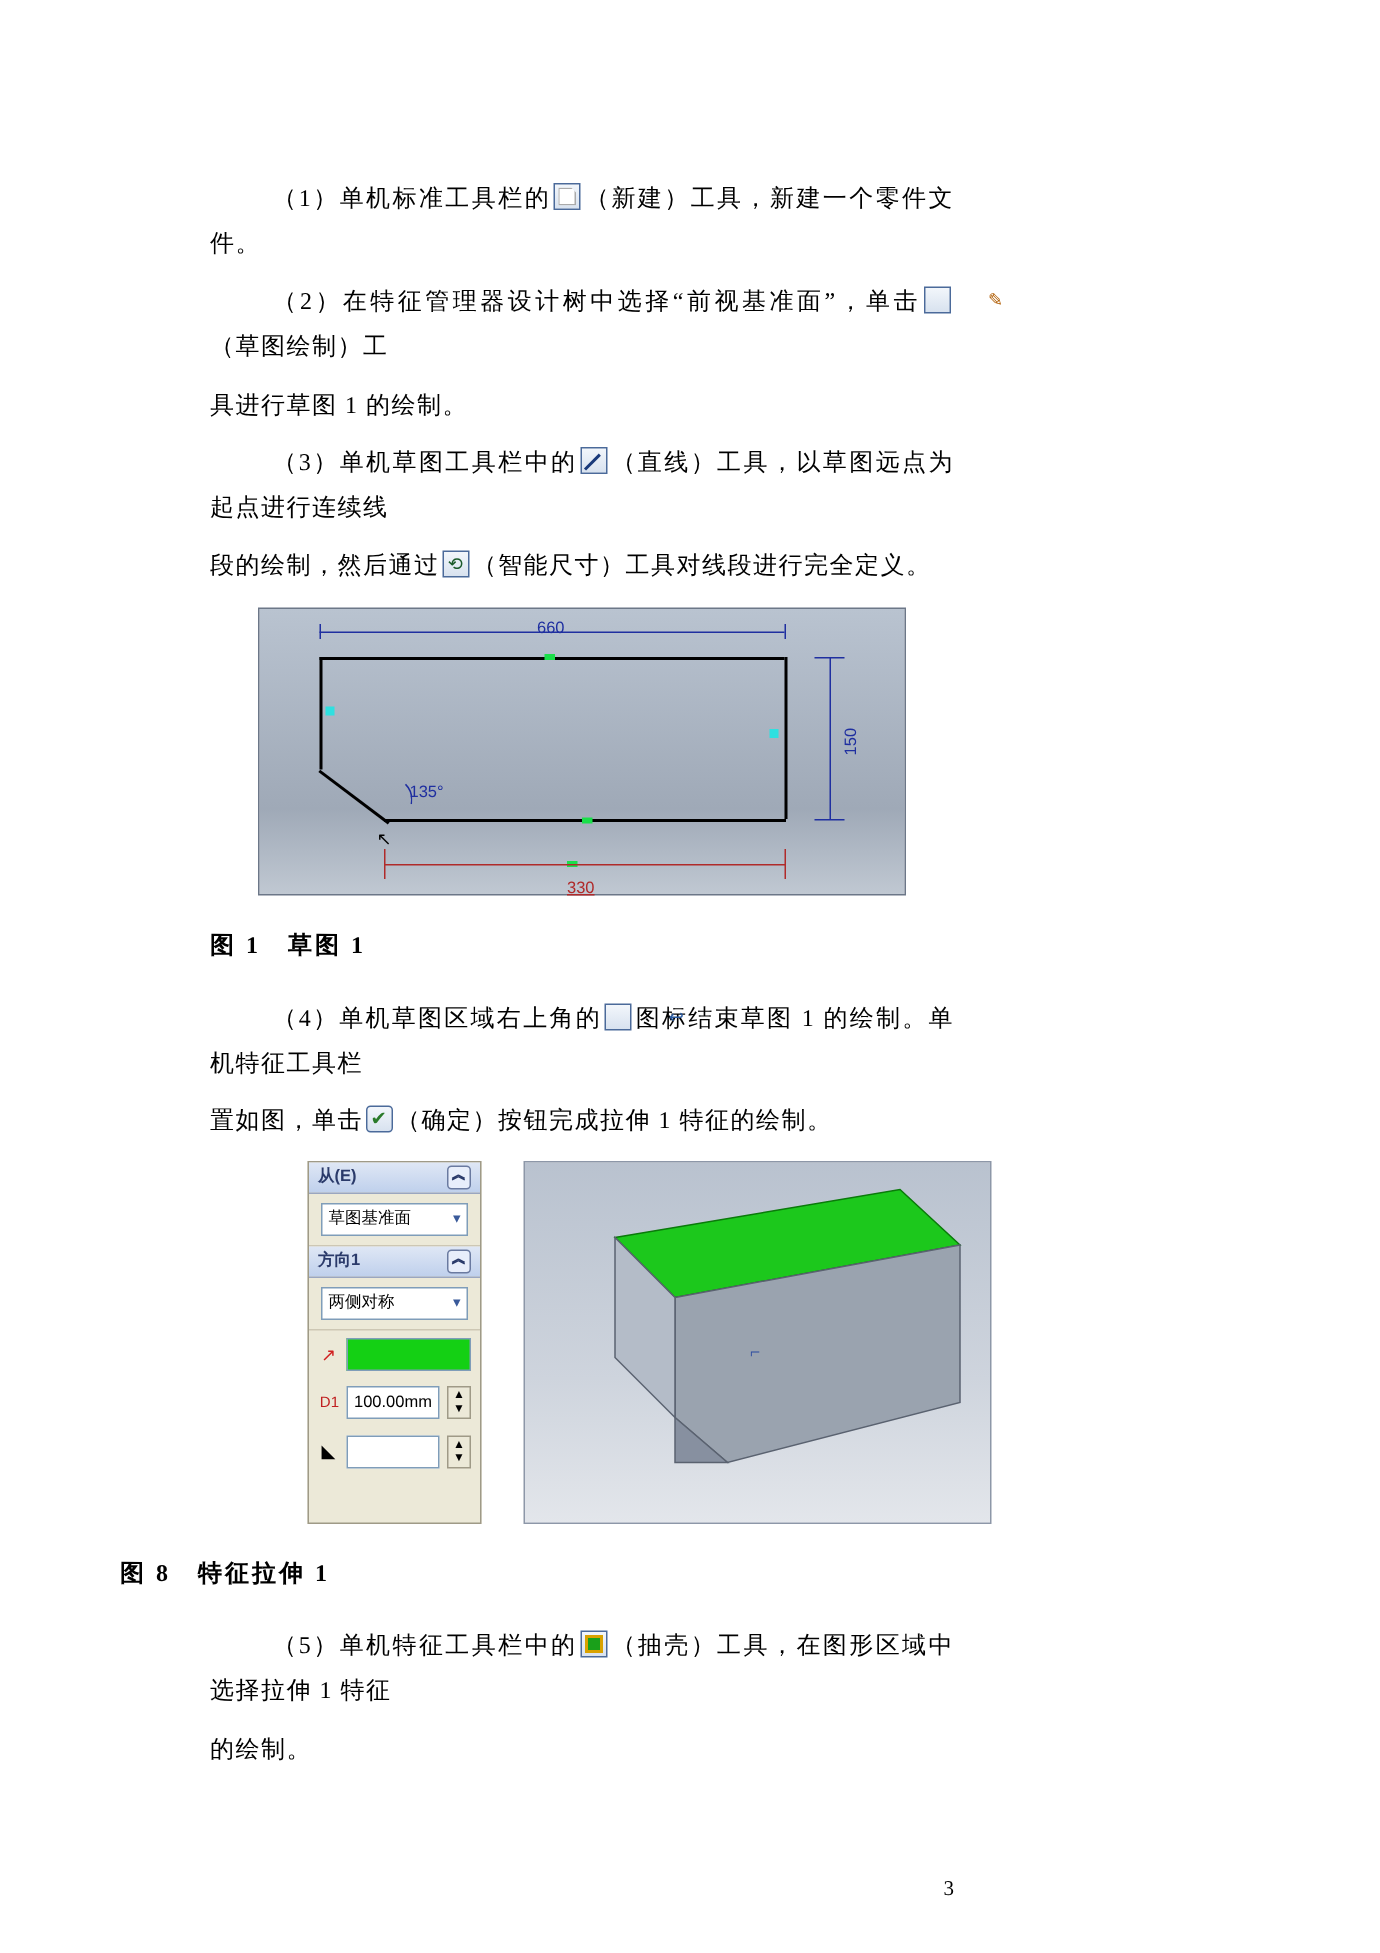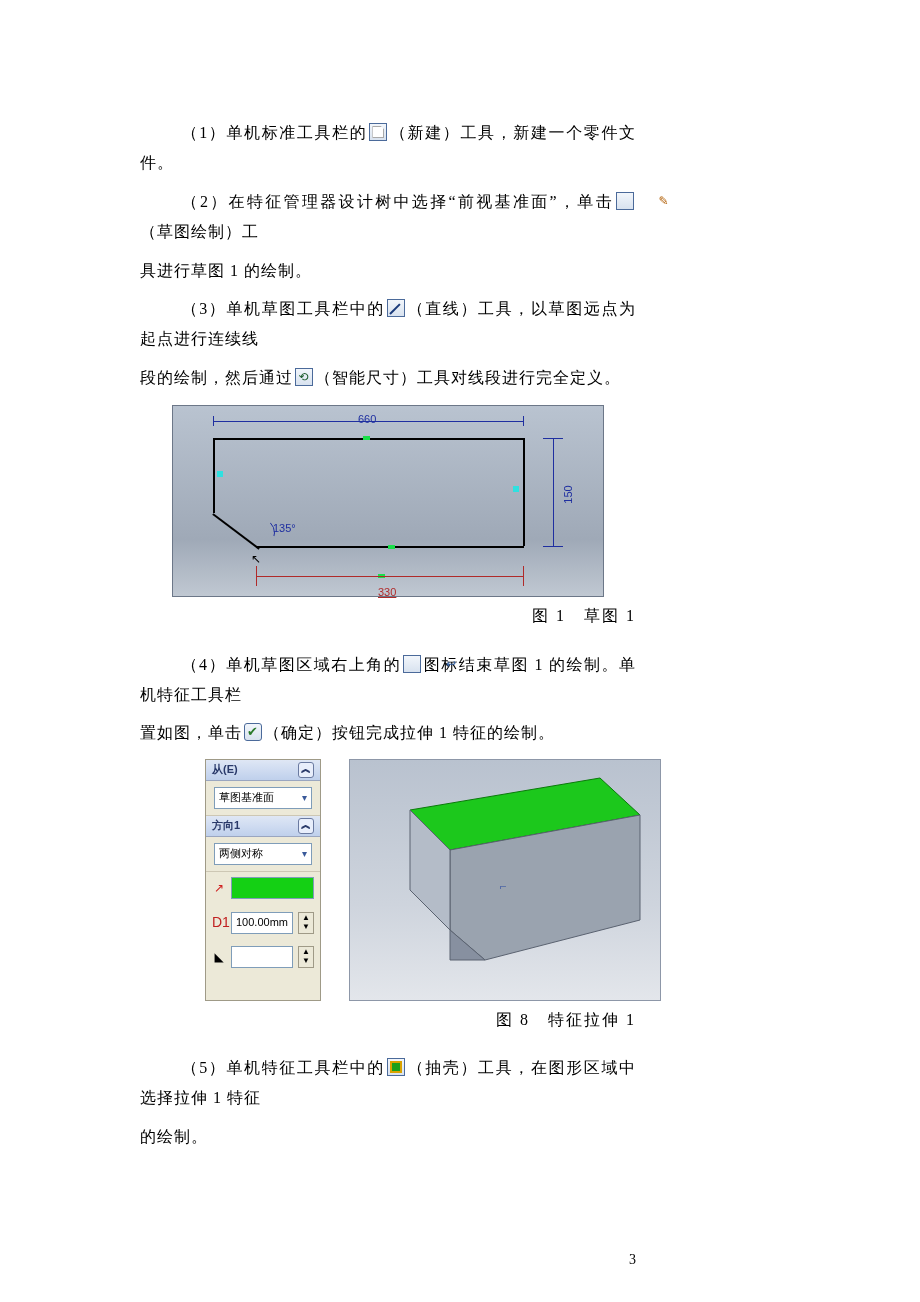--- a/index.html
+++ b/index.html
@@ -110,24 +110,24 @@
     color: #2a7a2a;
   }
   .icon.shell::after {
     content: "";
     position: absolute;
     inset: 2px;
     border: 2px solid #d9a200;
     background: #1aa01a;
   }
   .fig-caption {
-    text-align: right;
-    font-weight: normal;
+    text-align: left;
+    font-weight: bold;
     letter-spacing: 2px;
-    margin: 4px 0 18px 0;
+    margin: 19px 0 18px 0;
   }
   
   .sketch1-wrap {
     width: 430px;
     height: 190px;
     margin: 12px auto 0 auto;
     background: linear-gradient(#b9c3d0, #9fa9b7 70%, #c0c8d2);
     border: 1px solid #6c7788;
     position: relative;
   }
@@ -279,21 +279,21 @@
         <div class="combo">
           <span>两侧对称</span>
           <span class="dd">▾</span>
         </div>
       </div>
       <div class="inp-row">
         <span class="sym" style="color:#d02020;">↗</span>
         <div class="fld" style="background:#14d014;"></div>
       </div>
       <div class="inp-row">
-        <span class="sym" style="color:#c02020; font-size:14px;text-align:right;">D1</span>
+        <span class="sym" style="color:#c02020; font-size:10px;text-align:right;">D1</span>
         <div class="fld">
             <span>100.00mm</span>
           </div>
         <div class="spin">▲<br>▼</div>
       </div>
       <div class="inp-row">
         <span class="sym">◣</span>
         <div class="fld"></div>
         <div class="spin">▲<br>▼</div>
       </div>

